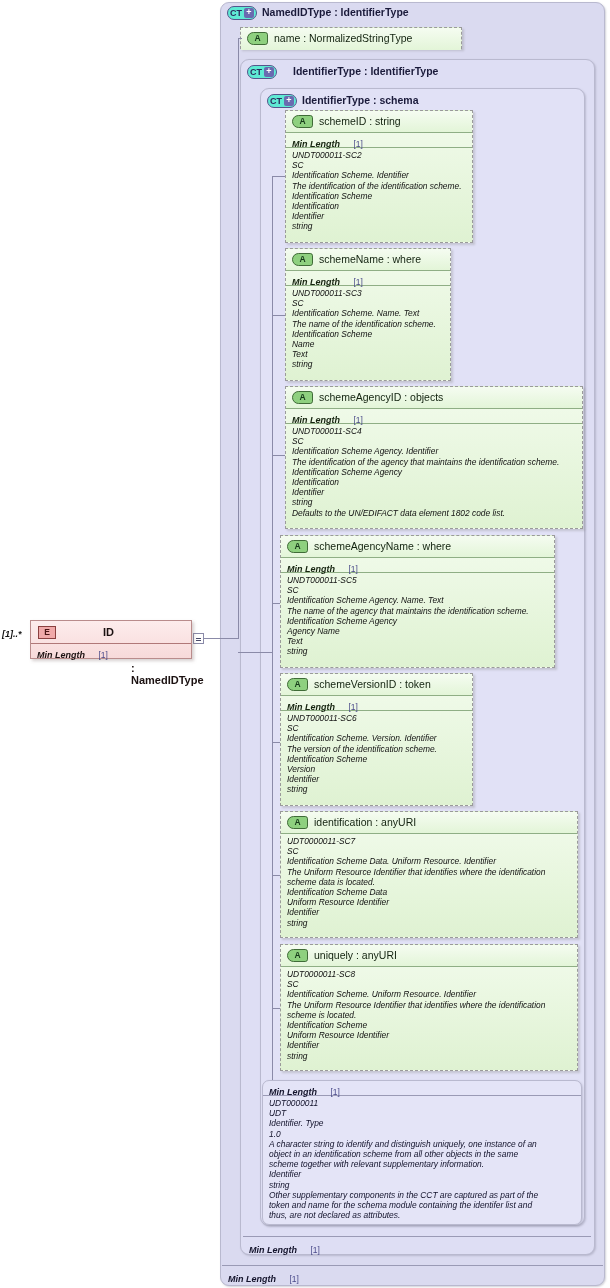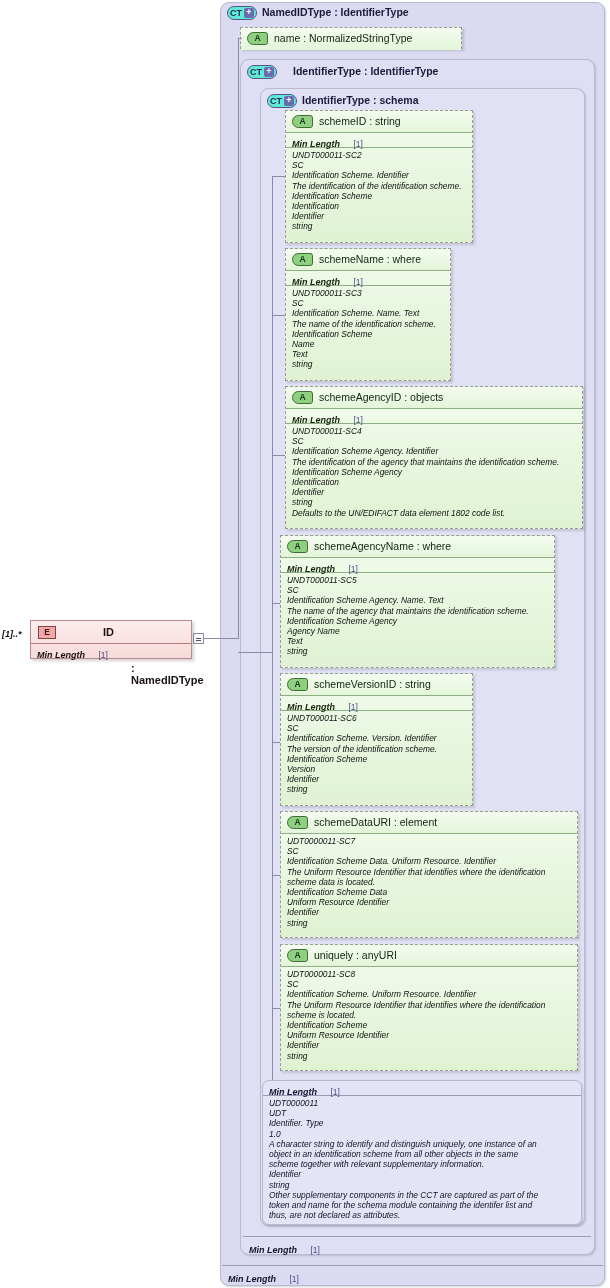--- a/index.html
+++ b/index.html
@@ -400,40 +400,40 @@
 The name of the agency that maintains the identification scheme.
 Identification Scheme Agency
 Agency Name
 Text
 string</div>
 </div>
 
 <div class="attr" style="left:280px; top:673px; width:193px; height:133px;">
   <div class="attr-head">
     <span class="a-badge">A</span>
-    <span class="a-title">schemeVersionID : string</span>
+    <span class="a-title">schemeVersionID : token</span>
   </div>
   <div class="facet-row">
     <span class="fname">Min Length</span>
     <span class="fval">[1]</span>
   </div>
   <div class="doc">UNDT000011-SC6
 SC
 Identification Scheme. Version. Identifier
 The version of the identification scheme.
 Identification Scheme
 Version
 Identifier
 string</div>
 </div>
 
 <div class="attr" style="left:280px; top:811px; width:298px; height:127px;">
   <div class="attr-head">
     <span class="a-badge">A</span>
-    <span class="a-title">schemeDataURI : element</span>
+    <span class="a-title">identification : anyURI</span>
   </div>
   <div class="doc">UDT0000011-SC7
 SC
 Identification Scheme Data. Uniform Resource. Identifier
 The Uniform Resource Identifier that identifies where the identification
 scheme data is located.
 Identification Scheme Data
 Uniform Resource Identifier
 Identifier
 string</div>

